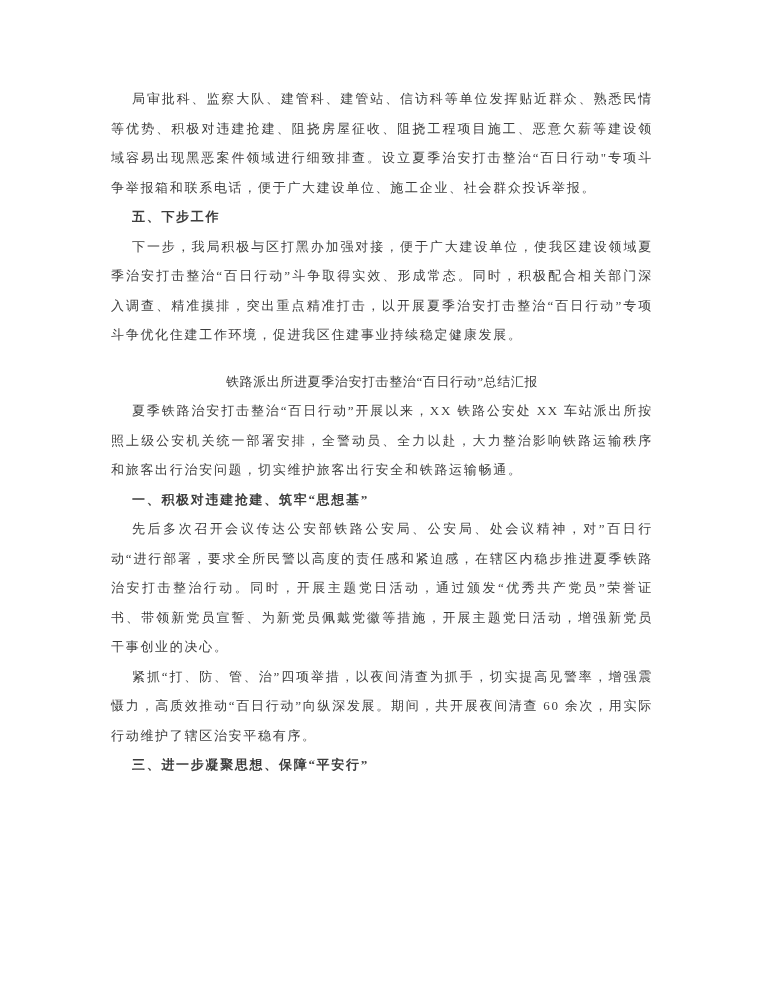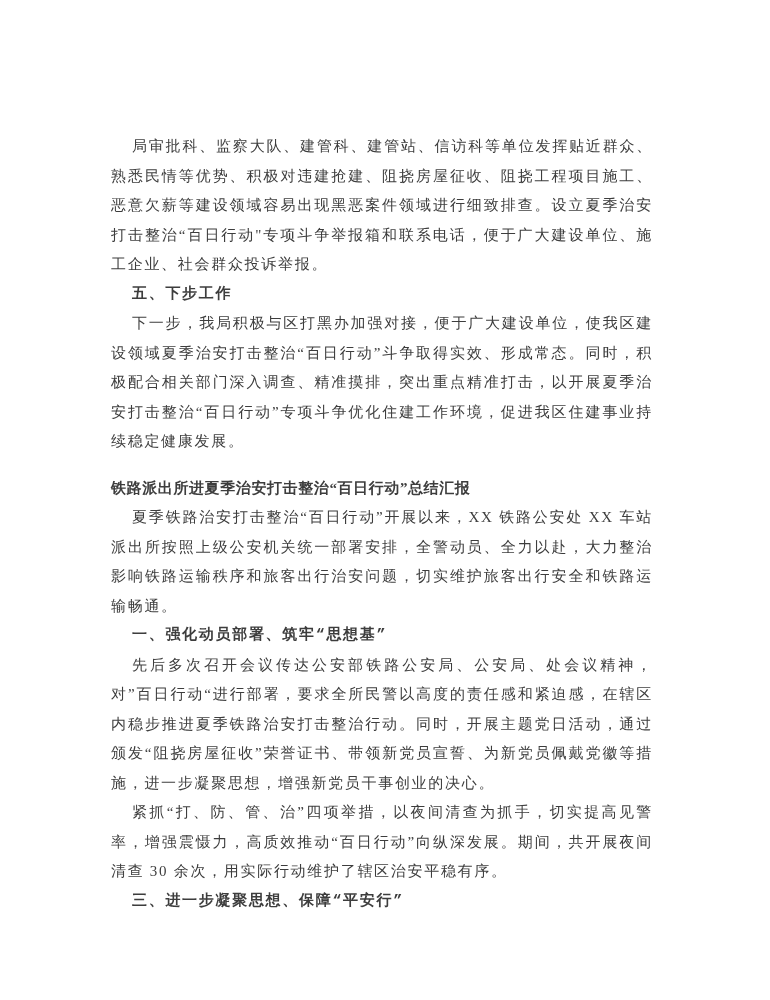--- a/index.html
+++ b/index.html
@@ -21,56 +21,54 @@
     width: 770px;
     height: 1000px;
     background: #ffffff;
   }
   .doc {
     position: absolute;
     left: 111px;
     top: 84px;
     width: 542px;
     color: #3d3d3d;
-    font-size: 15px;
+    font-size: 13px;
     line-height: 29.5px;
     letter-spacing: 1.7px;
     text-align: justify;
     text-justify: inter-ideograph;
-    margin-top: 48px;
   }
   .doc p {
     margin: 0;
     padding: 0;
   }
   .paragraph {
     text-indent: 21px;
   }
   .heading {
     text-indent: 21px;
     font-weight: bold;
-    font-family: Liberation Mono, monospace;
   }
   .title {
-    text-align: left;
-    font-weight: bold;
+    text-align: center;
+    font-weight: normal;
     text-indent: 0;
     letter-spacing: 0.6px;
     margin-top: 17px !important;
     padding-right: 36px;
   }
 </style>
 </head>
 <body style="background: rgb(255, 255, 255);">
 
 <div class="page">
   <div class="doc" style="color: rgb(61, 61, 61);">
       <p class="paragraph">局审批科、监察大队、建管科、建管站、信访科等单位发挥贴近群众、熟悉民情等优势、积极对违建抢建、阻挠房屋征收、阻挠工程项目施工、恶意欠薪等建设领域容易出现黑恶案件领域进行细致排查。设立夏季治安打击整治“百日行动"专项斗争举报箱和联系电话，便于广大建设单位、施工企业、社会群众投诉举报。</p>
       <p class="heading">五、下步工作</p>
       <p class="paragraph">下一步，我局积极与区打黑办加强对接，便于广大建设单位，使我区建设领域夏季治安打击整治“百日行动”斗争取得实效、形成常态。同时，积极配合相关部门深入调查、精准摸排，突出重点精准打击，以开展夏季治安打击整治“百日行动”专项斗争优化住建工作环境，促进我区住建事业持续稳定健康发展。</p>
       <p class="title">铁路派出所进夏季治安打击整治“百日行动”总结汇报</p>
       <p class="paragraph">夏季铁路治安打击整治“百日行动”开展以来，XX 铁路公安处 XX 车站派出所按照上级公安机关统一部署安排，全警动员、全力以赴，大力整治影响铁路运输秩序和旅客出行治安问题，切实维护旅客出行安全和铁路运输畅通。</p>
-      <p class="heading">一、强化动员部署、筑牢“思想基”</p>
-      <p class="paragraph">先后多次召开会议传达公安部铁路公安局、公安局、处会议精神，对”百日行动“进行部署，要求全所民警以高度的责任感和紧迫感，在辖区内稳步推进夏季铁路治安打击整治行动。同时，开展主题党日活动，通过颁发“阻挠房屋征收”荣誉证书、带领新党员宣誓、为新党员佩戴党徽等措施，进一步凝聚思想，增强新党员干事创业的决心。</p>
-      <p class="paragraph">紧抓“打、防、管、治”四项举措，以夜间清查为抓手，切实提高见警率，增强震慑力，高质效推动“百日行动”向纵深发展。期间，共开展夜间清查 30 余次，用实际行动维护了辖区治安平稳有序。</p>
+      <p class="heading">一、积极对违建抢建、筑牢“思想基”</p>
+      <p class="paragraph">先后多次召开会议传达公安部铁路公安局、公安局、处会议精神，对”百日行动“进行部署，要求全所民警以高度的责任感和紧迫感，在辖区内稳步推进夏季铁路治安打击整治行动。同时，开展主题党日活动，通过颁发“优秀共产党员”荣誉证书、带领新党员宣誓、为新党员佩戴党徽等措施，开展主题党日活动，增强新党员干事创业的决心。</p>
+      <p class="paragraph">紧抓“打、防、管、治”四项举措，以夜间清查为抓手，切实提高见警率，增强震慑力，高质效推动“百日行动”向纵深发展。期间，共开展夜间清查 60 余次，用实际行动维护了辖区治安平稳有序。</p>
       <p class="heading">三、进一步凝聚思想、保障“平安行”</p>
     </div>
 </div>
 
 </body></html>

